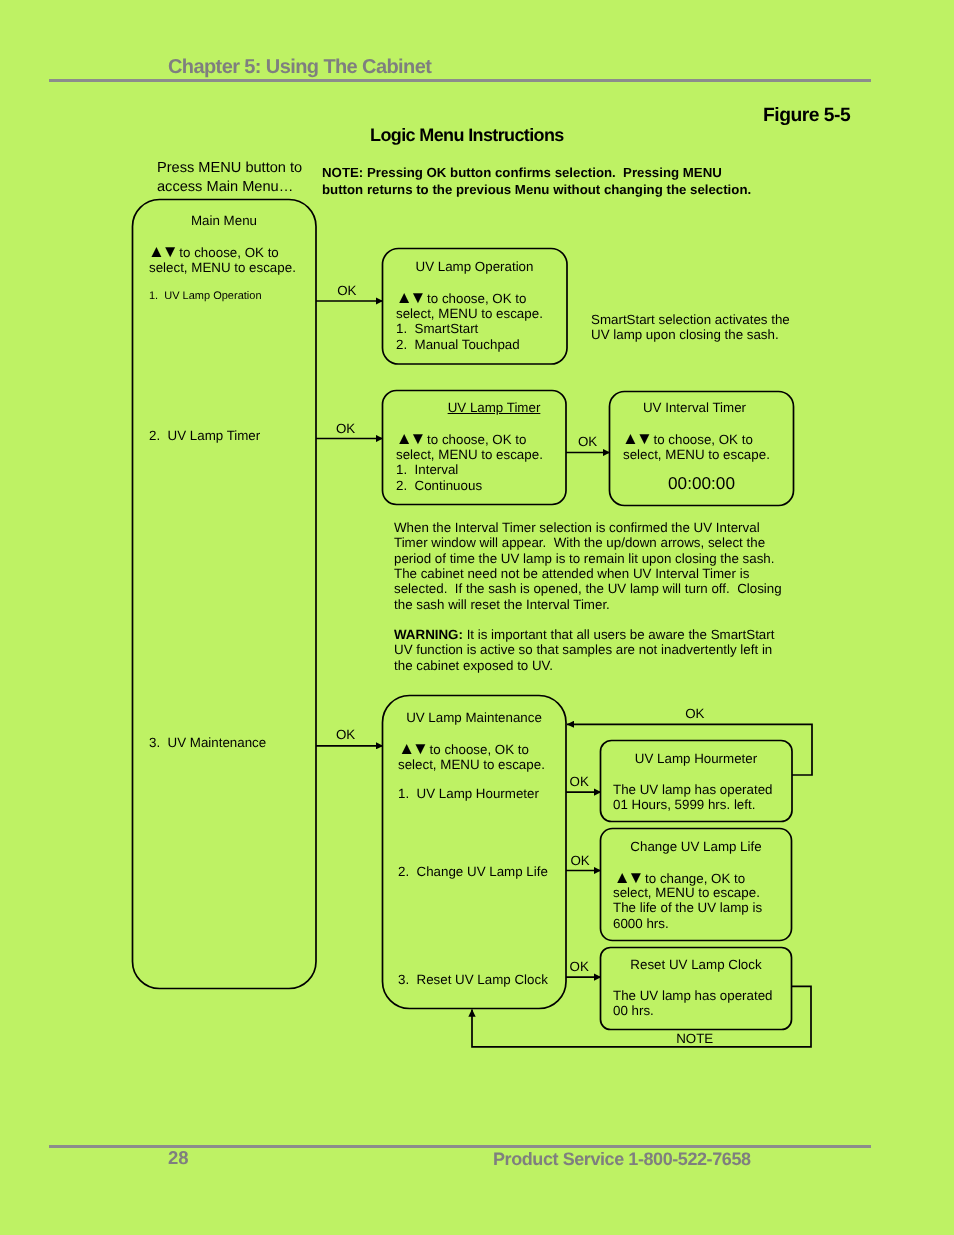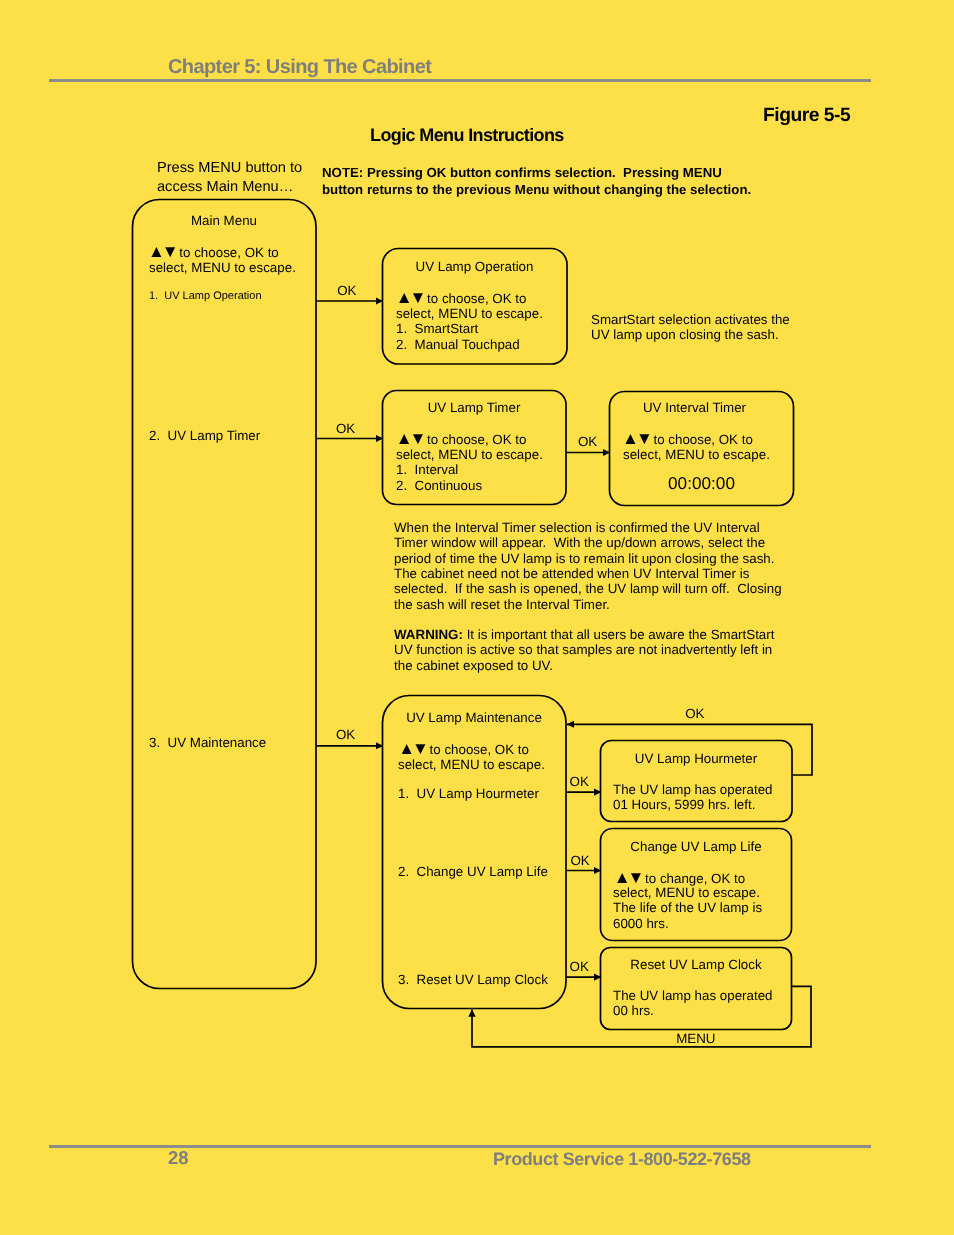--- a/index.html
+++ b/index.html
@@ -1,20 +1,20 @@
 <!DOCTYPE html>
 <html><head>
 <meta charset="utf-8">
 <style>
 
   html,body{margin:0;padding:0;background:#fff;}
   body{width:954px;height:1235px;position:relative;
        font-family:"Liberation Sans",sans-serif;color:#000;overflow:hidden;
        -webkit-font-smoothing:antialiased;text-rendering:geometricPrecision;}
-  .page{position:absolute;left:0;top:0;width:954px;height:1235px;background:#fde047;}
+  .page{position:absolute;left:0;top:0;width:954px;height:1235px;background:#bef264;}
   .page > div{position:absolute;}
 
   #chapter-header{left:168px;top:56.5px;font-size:20px;font-weight:bold;color:#7f7f7f;
                   letter-spacing:-0.6px;white-space:nowrap;line-height:20px;}
   #header-rule{left:49px;top:79px;width:822px;height:3px;background:#8c8c8c;}
   #footer-rule{left:49px;top:1145px;width:822px;height:3px;background:#8c8c8c;}
   #footer-page{left:168px;top:1149px;font-size:18.5px;font-weight:bold;color:#7f7f7f;line-height:18.5px;}
   #footer-text{left:493px;top:1149.7px;font-size:18px;font-weight:bold;letter-spacing:-0.42px;color:#7f7f7f;
                white-space:nowrap;line-height:18px;}
 
@@ -76,21 +76,21 @@
 <div class="txt" style="left:148px;top:246.1px;font-size:13.35px;line-height:13.35px;"><span class="tri">▲▼</span><span> to choose, OK to</span></div>
 <div class="txt" style="left:149px;top:261.2px;font-size:13.35px;line-height:13.35px;">select, MENU to escape.</div>
 <div class="txt" style="left:149px;top:290.0px;font-size:11px;line-height:13.35px;">1.  UV Lamp Operation</div>
 <div class="txt" style="left:149px;top:429.4px;font-size:13.35px;line-height:13.35px;">2.  UV Lamp Timer</div>
 <div class="txt" style="left:149px;top:736.0px;font-size:13.35px;line-height:13.35px;">3.  UV Maintenance</div>
 <div class="txt" style="left:382px;top:259.5px;font-size:13.35px;line-height:13.35px;width:185px;text-align:center;">UV Lamp Operation</div>
 <div class="txt" style="left:395.7px;top:291.7px;font-size:13.35px;line-height:13.35px;"><span class="tri">▲▼</span><span> to choose, OK to</span></div>
 <div class="txt" style="left:396px;top:307.0px;font-size:13.35px;line-height:13.35px;">select, MENU to escape.</div>
 <div class="txt" style="left:396px;top:321.9px;font-size:13.35px;line-height:13.35px;">1.  SmartStart</div>
 <div class="txt" style="left:396px;top:337.6px;font-size:13.35px;line-height:13.35px;">2.  Manual Touchpad</div>
-<div class="txt" style="left:382px;top:400.8px;font-size:13.35px;line-height:13.35px;width:184px;text-align:center;">UV Lamp Timer</div>
+<div class="txt" style="left:402px;top:400.8px;font-size:13.35px;line-height:13.35px;width:184px;text-align:center;text-decoration:underline;">UV Lamp Timer</div>
 <div class="txt" style="left:395.7px;top:432.8px;font-size:13.35px;line-height:13.35px;"><span class="tri">▲▼</span><span> to choose, OK to</span></div>
 <div class="txt" style="left:396px;top:448.1px;font-size:13.35px;line-height:13.35px;">select, MENU to escape.</div>
 <div class="txt" style="left:396px;top:462.8px;font-size:13.35px;line-height:13.35px;">1.  Interval</div>
 <div class="txt" style="left:396px;top:478.5px;font-size:13.35px;line-height:13.35px;">2.  Continuous</div>
 <div class="txt" style="left:609px;top:400.8px;font-size:13.35px;line-height:13.35px;width:171px;text-align:center;">UV Interval Timer</div>
 <div class="txt" style="left:622.1px;top:432.8px;font-size:13.35px;line-height:13.35px;"><span class="tri">▲▼</span><span> to choose, OK to</span></div>
 <div class="txt" style="left:623px;top:448.1px;font-size:13.35px;line-height:13.35px;">select, MENU to escape.</div>
 <div class="txt" style="left:609px;top:459px;font-size:17.2px;line-height:17.2px;width:185px;text-align:center;margin-top:16px;">00:00:00</div>
 <div class="txt" style="left:382px;top:710.9px;font-size:13.35px;line-height:13.35px;width:184px;text-align:center;">UV Lamp Maintenance</div>
 <div class="txt" style="left:398.2px;top:742.7px;font-size:13.35px;line-height:13.35px;"><span class="tri">▲▼</span><span> to choose, OK to</span></div>
@@ -121,14 +121,14 @@
 <div class="txt" style="left:394px;top:643.4px;font-size:13.35px;line-height:13.35px;">UV function is active so that samples are not inadvertently left in</div>
 <div class="txt" style="left:394px;top:658.8px;font-size:13.35px;line-height:13.35px;">the cabinet exposed to UV.</div>
 <div class="txt" style="left:337.2px;top:283.9px;font-size:13.35px;line-height:13.35px;">OK</div>
 <div class="txt" style="left:335.9px;top:422.2px;font-size:13.35px;line-height:13.35px;">OK</div>
 <div class="txt" style="left:577.9px;top:434.6px;font-size:13.35px;line-height:13.35px;">OK</div>
 <div class="txt" style="left:335.9px;top:728.2px;font-size:13.35px;line-height:13.35px;">OK</div>
 <div class="txt" style="left:569.5px;top:775.2px;font-size:13.35px;line-height:13.35px;">OK</div>
 <div class="txt" style="left:570.4px;top:853.8px;font-size:13.35px;line-height:13.35px;">OK</div>
 <div class="txt" style="left:569.5px;top:960.1px;font-size:13.35px;line-height:13.35px;">OK</div>
 <div class="txt" style="left:685.2px;top:706.8px;font-size:13.35px;line-height:13.35px;">OK</div>
-<div class="txt" style="left:676.2px;top:1032.2px;font-size:13.35px;line-height:13.35px;">MENU</div>
+<div class="txt" style="left:676.2px;top:1032.2px;font-size:13.35px;line-height:13.35px;">NOTE</div>
 </div>
 
 </body></html>

